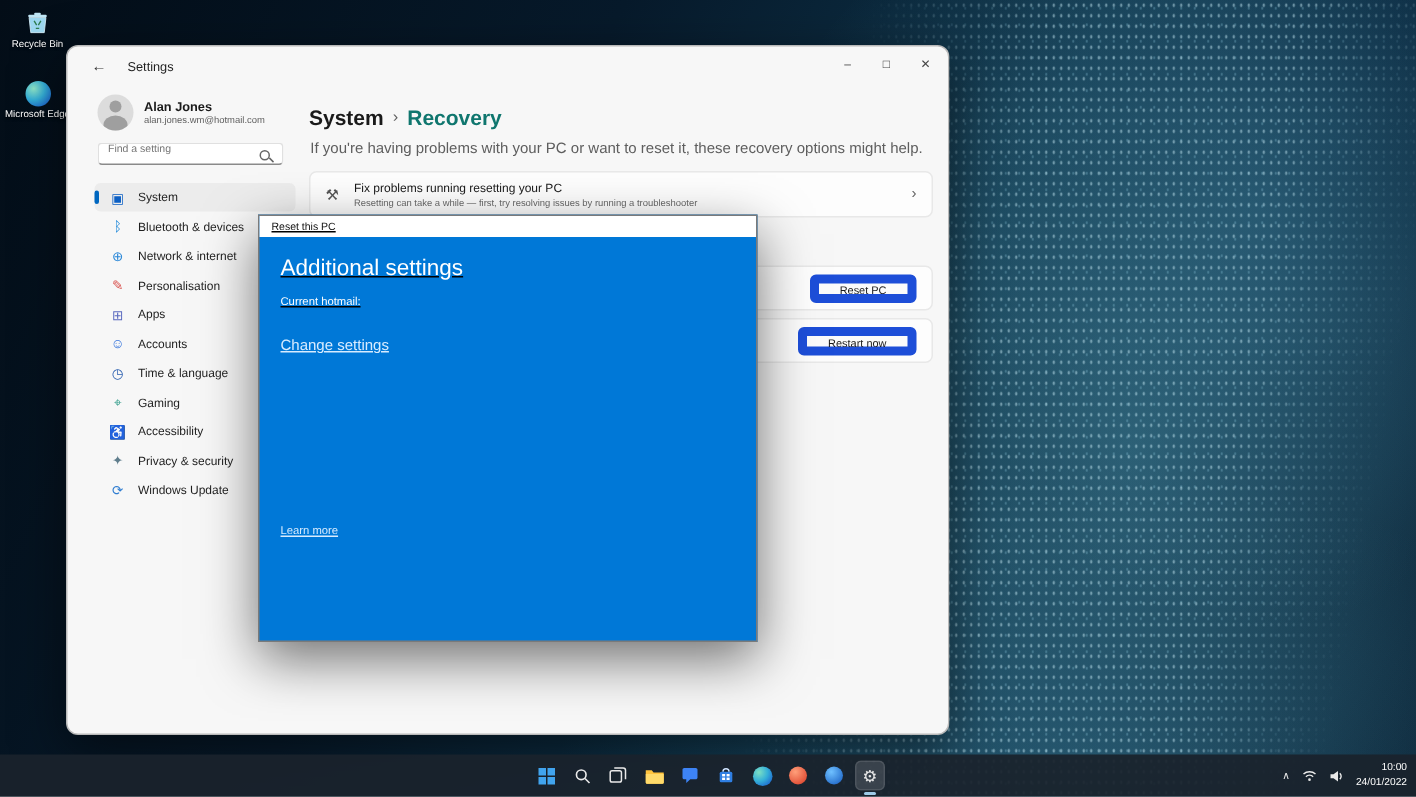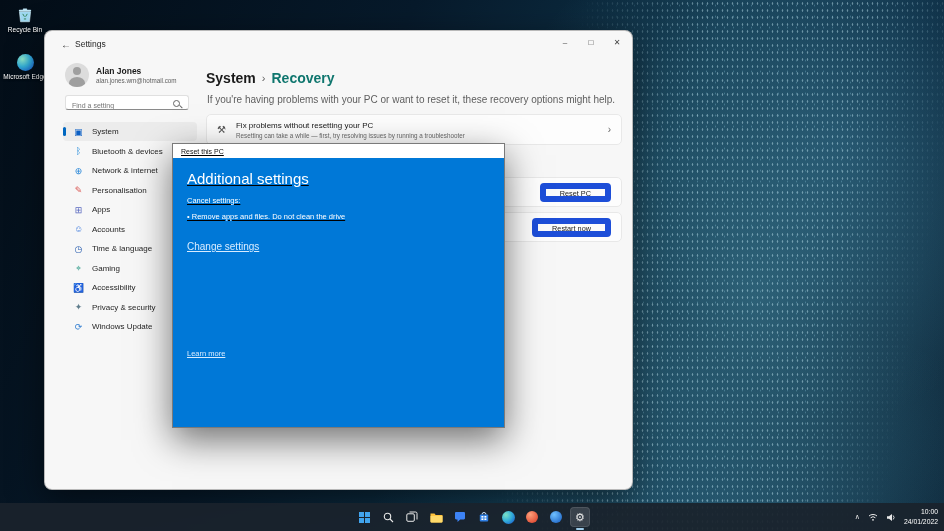--- a/index.html
+++ b/index.html
@@ -35,34 +35,34 @@
   .edge-circle{width:17px;height:17px;border-radius:50%;
     background:radial-gradient(circle at 32% 30%, #8fe6c8, #35b0d8 45%, #1f6fd0 80%, #16509c);}
   
   .settings-window{
     position:absolute;left:44px;top:30px;width:589px;height:460px;
     background:#f7f7f7;border-radius:8px;border:1px solid rgba(0,0,0,.25);
     box-shadow:0 10px 34px rgba(0,0,0,.5);overflow:hidden;box-sizing:border-box;
   }
   .titlebar{height:26px;display:flex;align-items:center;position:relative;}
   .back-btn{margin-left:12px;font-size:10px;color:#333;background:none;border:none;padding:0 4px;font-family:inherit;}
-  .tb-title{font-size:8.5px;color:#1f1f1f;}
+  .tb-title{margin-left:10px;font-size:8.5px;color:#1f1f1f;}
   .win-controls{position:absolute;top:0;right:2px;display:flex;}
   .wc{width:26px;height:22px;display:flex;align-items:center;justify-content:center;
       font-size:8px;color:#444;background:none;border:none;font-family:inherit;}
   
   .sidebar{position:absolute;left:0;top:26px;width:152px;bottom:0;padding:0 6px 0 18px;box-sizing:border-box;}
   .user{display:flex;align-items:center;gap:7px;margin:6px 0 8px 2px;}
   .avatar{width:24px;height:24px;border-radius:50%;background:#dcdcdc;position:relative;overflow:hidden;flex:none;}
   .avatar::before{content:"";position:absolute;top:4px;left:8px;width:8px;height:8px;border-radius:50%;background:#9f9f9f;}
   .avatar::after{content:"";position:absolute;top:14px;left:4px;width:16px;height:12px;border-radius:50% 50% 0 0;background:#9f9f9f;}
   .user-name{font-size:8.5px;font-weight:bold;color:#1a1a1a;}
   .user-email{font-size:6.3px;color:#5f5f5f;margin-top:1.5px;}
   .search-box{position:relative;margin:4px 0 12px 2px;width:124px;height:15px;background:#fff;
-      border:1px solid #e0e0e0;border-bottom:1px solid #8a8a8a;border-radius:3px;display:flex;align-items:flex-end;box-sizing:border-box;}
+      border:1px solid #e0e0e0;border-bottom:1px solid #8a8a8a;border-radius:3px;display:flex;align-items:flex-start;box-sizing:border-box;}
   .search-box input{border:none;outline:none;background:transparent;font-size:7px;padding:0 6px;width:98px;color:#333;font-family:inherit;}
   .lens{position:absolute;right:8px;top:4px;width:5px;height:5px;border:1px solid #666;border-radius:50%;}
   .lens::after{content:"";position:absolute;width:3.5px;height:1px;background:#666;transform:rotate(45deg);right:-3px;bottom:-1px;}
   .nav-item{display:flex;align-items:center;gap:8px;height:19px;padding-left:10px;border-radius:4px;
       position:relative;margin:0.5px 0;width:134px;box-sizing:border-box;cursor:default;}
   .nav-item.selected{background:#ececec;}
   .nav-item.selected::before{content:"";position:absolute;left:0;top:5px;width:3px;height:9px;border-radius:2px;background:#0067c0;}
   .nav-icon{font-size:9px;width:11px;text-align:center;flex:none;}
   .nav-label{font-size:8px;color:#1f1f1f;white-space:nowrap;}
   
@@ -217,44 +217,43 @@
       <div class="crumbs">
         <span class="crumb-root">System</span>
         <span class="crumb-sep">›</span>
         <span class="crumb-page">Recovery</span>
       </div>
       <div class="subtitle">If you're having problems with your PC or want to reset it, these recovery options might help.</div>
 
       <div class="fix-card">
         <span class="fc-icon">⚒</span>
         <span>
-          <div class="fc-title">Fix problems without resetting your PC</div>
+          <div class="fc-title">Fix problems running resetting your PC</div>
           <div class="fc-sub">Resetting can take a while — first, try resolving issues by running a troubleshooter</div>
         </span>
         <span class="fc-chevron">›</span>
       </div>
 
       <div class="opt-row r1">
         <button class="win-btn">Reset PC</button>
       </div>
       <div class="opt-row r2">
         <button class="win-btn">Restart now</button>
       </div>
     </div>
   </div>
 
   <div class="reset-dialog">
     <div class="dlg-titlebar">
       <span>Reset this PC</span>
     </div>
     <div class="dlg-body">
       <div class="dlg-heading">Additional settings</div>
-      <div class="dlg-curr">Cancel settings:</div>
+      <div class="dlg-curr">Current hotmail:</div>
       <ul class="dlg-list">
-        <li>• Remove apps and files. Do not clean the drive</li>
       </ul>
       <a class="dlg-link">Change settings</a>
       <div class="dlg-footer">
         <a class="learn-more">Learn more</a>
       </div>
     </div>
   </div>
 
   <div class="taskbar">
     <div class="tb-center">

